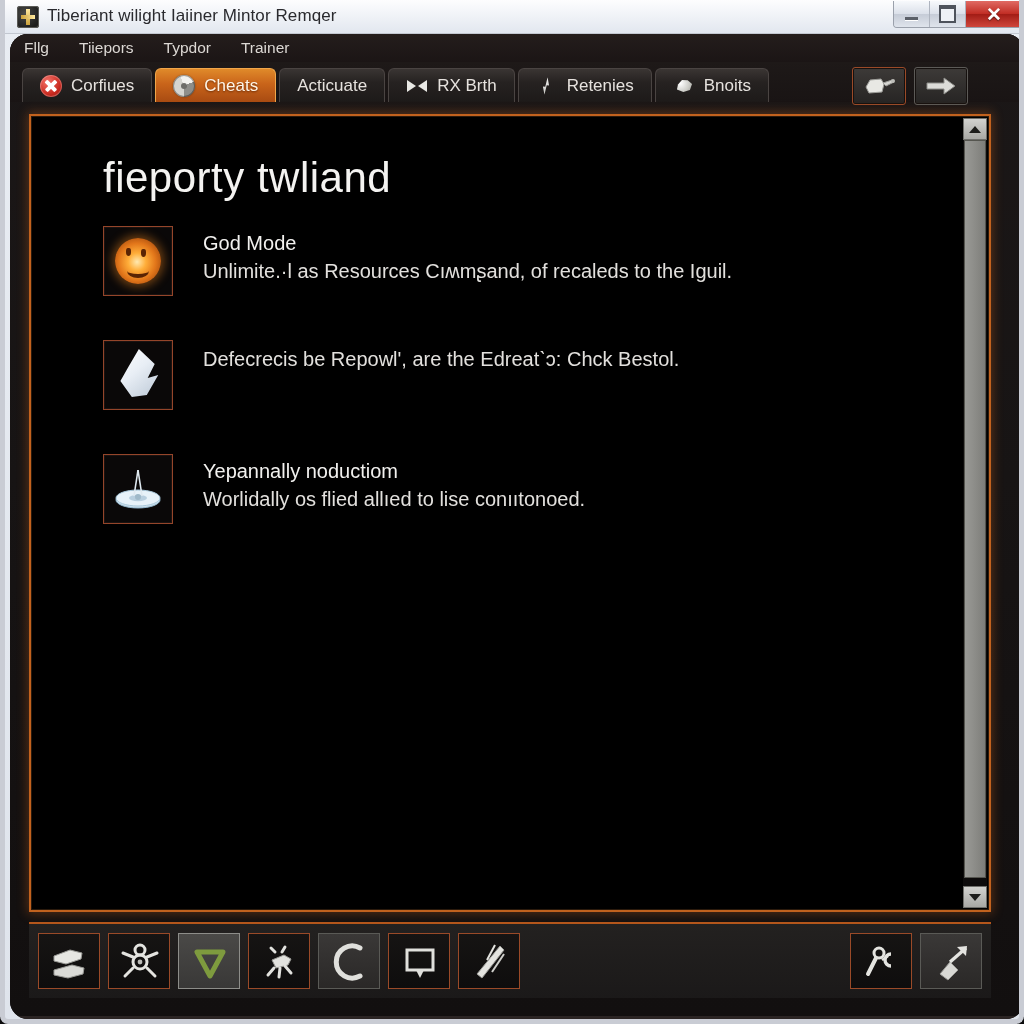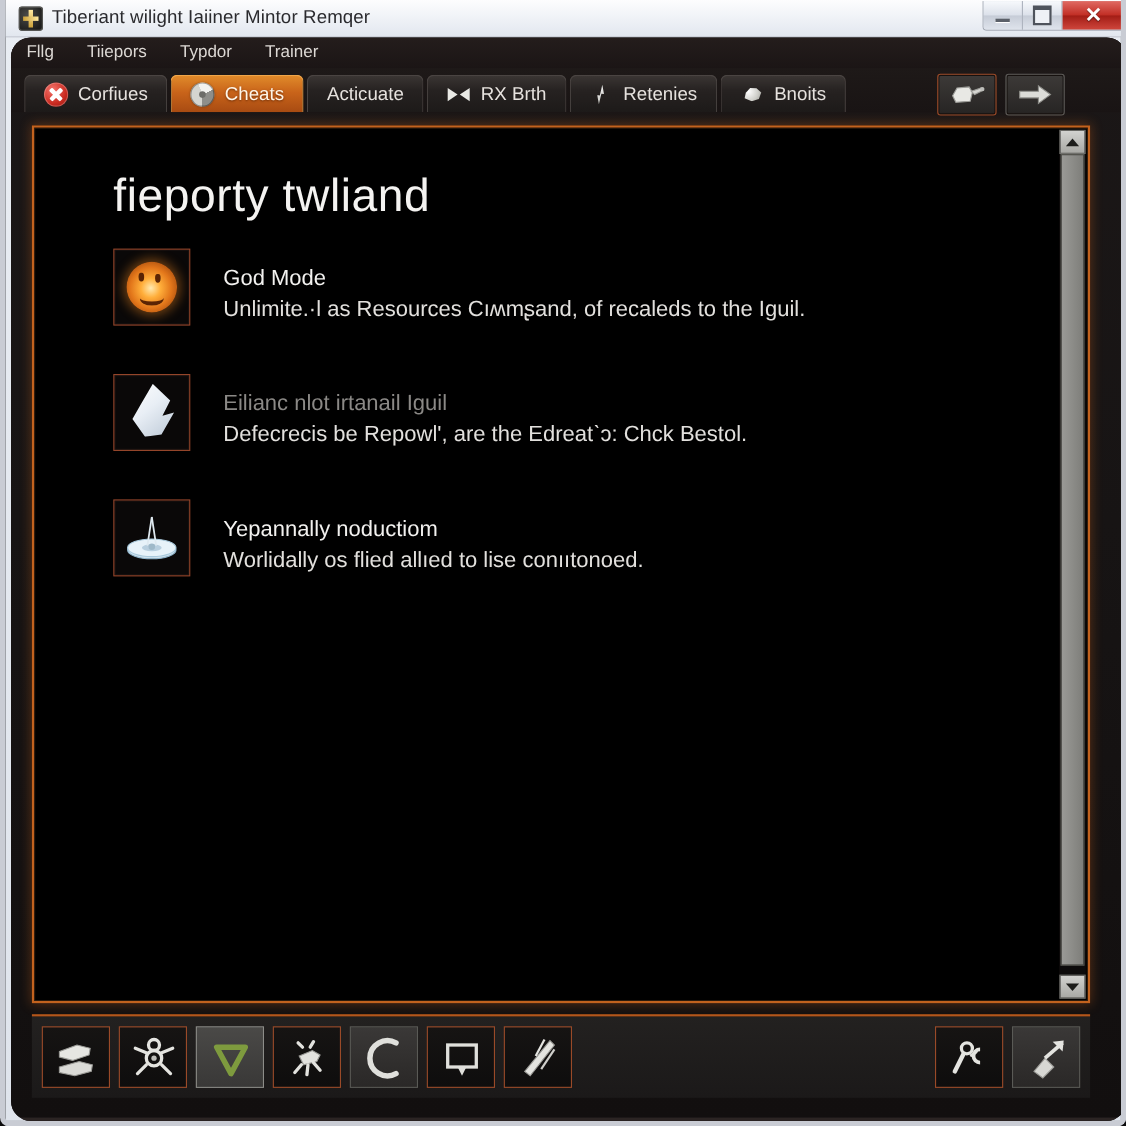--- a/index.html
+++ b/index.html
@@ -314,21 +314,20 @@
     flex: 0 0 auto;
     border: 1px solid #94452a;
     background: #0a0808;
     position: relative;
     overflow: hidden;
     box-shadow: inset 0 0 0 1px #1a1210;
   }
   .cheat-text {
     margin-left: 30px;
     padding-top: 4px;
-    margin-top: 10px;
   }
   .cheat-title {
     color: #f2f1ef;
     font-size: 20px;
     line-height: 26px;
     white-space: nowrap;
   }
   .cheat-title.dim { color: #8b8986; }
   .cheat-desc {
     color: #e2e0dd;
@@ -547,21 +546,20 @@
               <div class="cheat-title">God Mode</div>
               <div class="cheat-desc">Unlimite.·l as Resources Cıʍmʂand, of recaleds to the Iguil.</div>
             </div>
           </div>
 
           <div class="cheat-row">
             <div class="cheat-icon">
               <div class="art-crystal"></div>
             </div>
             <div class="cheat-text">
-              <div class="cheat-title dim">Eilianc nlot irtanail Iguil</div>
               <div class="cheat-desc">Defecrecis be Repowl', are the Edreatˋɔ: Chck Bestol.</div>
             </div>
           </div>
 
           <div class="cheat-row">
             <div class="cheat-icon">
               <svg class="art-pad" viewBox="0 0 52 44">
                 <ellipse cx="26" cy="33" rx="22" ry="8" fill="#cfe2ee" stroke="#8fb4cb" stroke-width="1"></ellipse>
                 <ellipse cx="26" cy="31" rx="22" ry="8" fill="#e7f2f9" stroke="#a9c9dc" stroke-width="1"></ellipse>
                 <ellipse cx="26" cy="31" rx="9" ry="3.2" fill="#b8cfdf"></ellipse>

